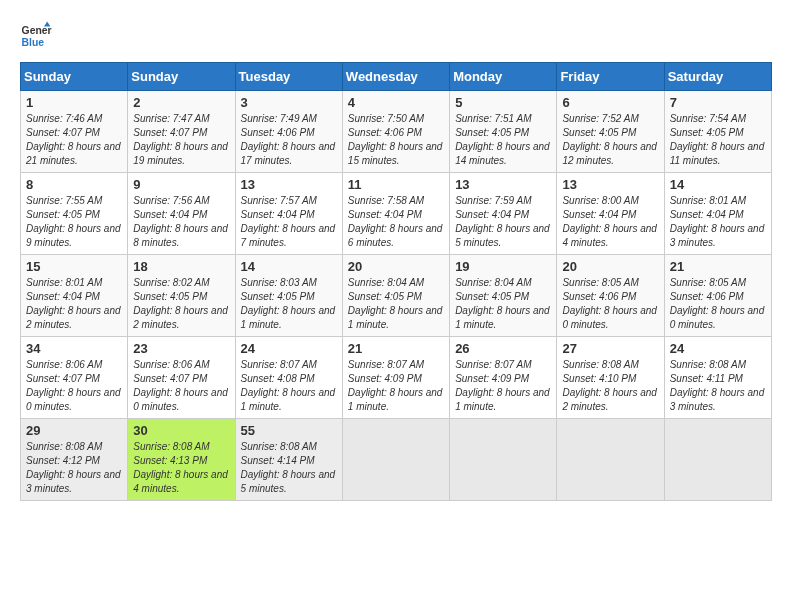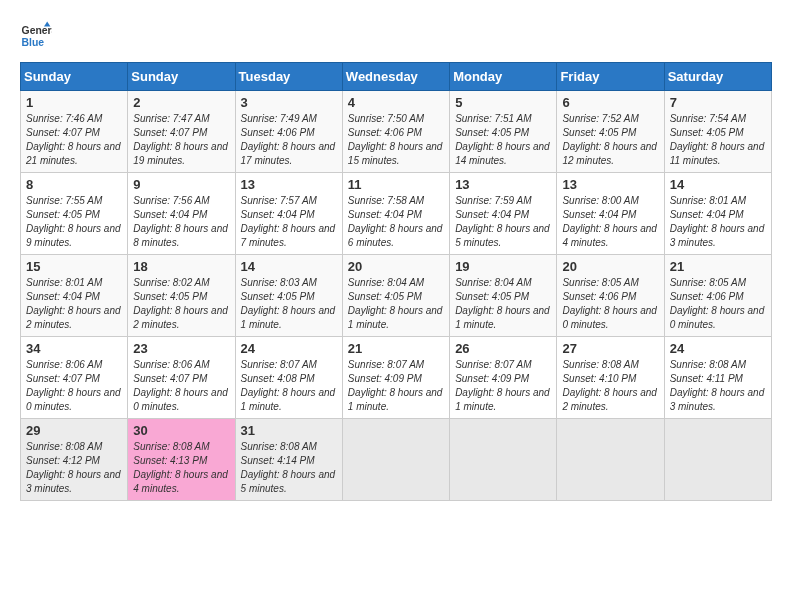--- a/index.html
+++ b/index.html
@@ -233,26 +233,26 @@
         <td>
         <span class="day-num">24</span>
         <span class="day-info">Sunrise: 8:08 AM<br>Sunset: 4:11 PM<br>Daylight: 8 hours and 3 minutes.</span>
       </td>
       </tr>
       <tr>
         <td style="background: rgb(236, 236, 236);">
         <span class="day-num">29</span>
         <span class="day-info">Sunrise: 8:08 AM<br>Sunset: 4:12 PM<br>Daylight: 8 hours and 3 minutes.</span>
       </td>
-        <td style="background: #f9a8d4;">
+        <td style="background: #bef264;">
         <span class="day-num">30</span>
         <span class="day-info">Sunrise: 8:08 AM<br>Sunset: 4:13 PM<br>Daylight: 8 hours and 4 minutes.</span>
       </td>
         <td style="background: rgb(236, 236, 236);">
-        <span class="day-num">31</span>
+        <span class="day-num">55</span>
         <span class="day-info">Sunrise: 8:08 AM<br>Sunset: 4:14 PM<br>Daylight: 8 hours and 5 minutes.</span>
       </td>
         <td class="empty"></td>
         <td class="empty"></td>
         <td class="empty"></td>
         <td class="empty"></td>
       </tr>
     </tbody>
 </table>
 

